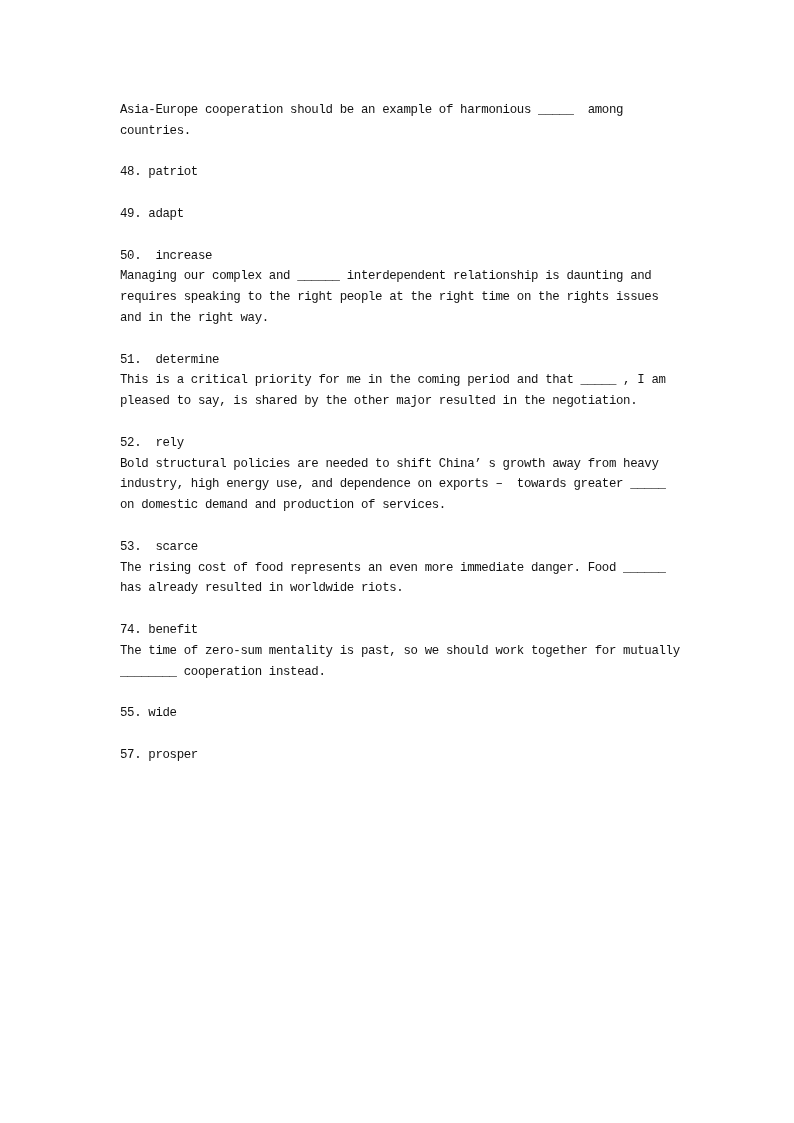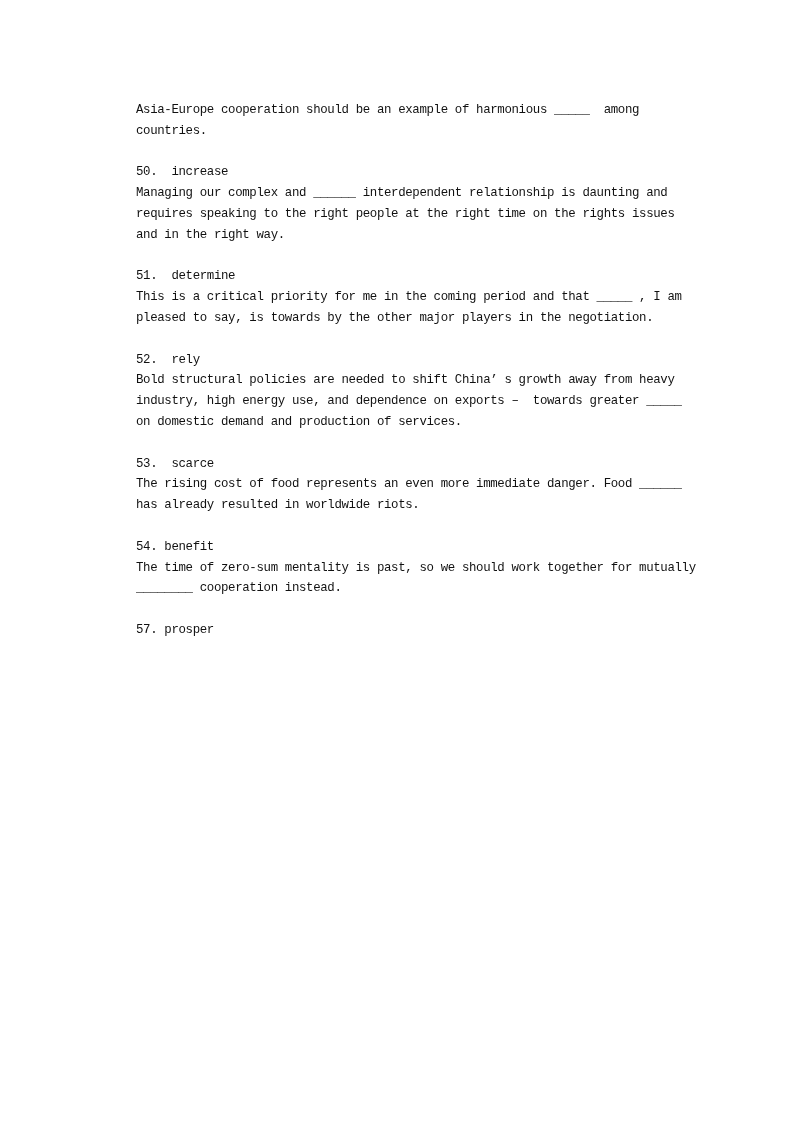--- a/index.html
+++ b/index.html
@@ -1,64 +1,67 @@
 <!DOCTYPE html>
 <html><head>
 <meta charset="utf-8">
 <style>
   html, body { margin: 0; padding: 0; background: #ffffff; }
   body { width: 794px; height: 1123px; position: relative; overflow: hidden; }
   .page {
-    position: absolute; left: 136px; top: 100px; width: 560px;
+    position: absolute; left: 120px; top: 100px; width: 560px;
     font-family: "Liberation Mono", "DejaVu Sans Mono", monospace;
     font-size: 12.4px; line-height: 20.8px; color: #111111;
     letter-spacing: -0.35px;
   }
   .item { margin: 0 0 20.8px 0; }
   .heading, .sentence { display: block; white-space: pre-wrap; }
 </style>
 </head>
 <body>
 
 <div class="page">
   <div class="item">
     <span class="sentence">Asia-Europe cooperation should be an example of harmonious _____  among countries.</span>
   </div>
 
   <div class="item">
+    <span class="heading">48. patriot</span>
   </div>
 
   <div class="item">
+    <span class="heading">49. adapt</span>
   </div>
 
   <div class="item">
     <span class="heading">50.  increase</span>
     <span class="sentence">Managing our complex and ______ interdependent relationship is daunting and requires speaking to the right people at the right time on the rights issues and in the right way.</span>
   </div>
 
   <div class="item">
     <span class="heading">51.  determine</span>
-    <span class="sentence">This is a critical priority for me in the coming period and that _____ , I am pleased to say, is towards by the other major players in the negotiation.</span>
+    <span class="sentence">This is a critical priority for me in the coming period and that _____ , I am pleased to say, is shared by the other major resulted in the negotiation.</span>
   </div>
 
   <div class="item">
     <span class="heading">52.  rely</span>
     <span class="sentence">Bold structural policies are needed to shift China’ s growth away from heavy industry, high energy use, and dependence on exports –  towards greater _____ on domestic demand and production of services.</span>
   </div>
 
   <div class="item">
     <span class="heading">53.  scarce</span>
     <span class="sentence">The rising cost of food represents an even more immediate danger. Food ______ has already resulted in worldwide riots.</span>
   </div>
 
   <div class="item">
-    <span class="heading">54. benefit</span>
+    <span class="heading">74. benefit</span>
     <span class="sentence">The time of zero-sum mentality is past, so we should work together for mutually  ________ cooperation instead.</span>
   </div>
 
   <div class="item">
+    <span class="heading">55. wide</span>
   </div>
 
 
   <div class="item">
     <span class="heading">57. prosper</span>
   </div>
 </div>
 
 </body></html>

